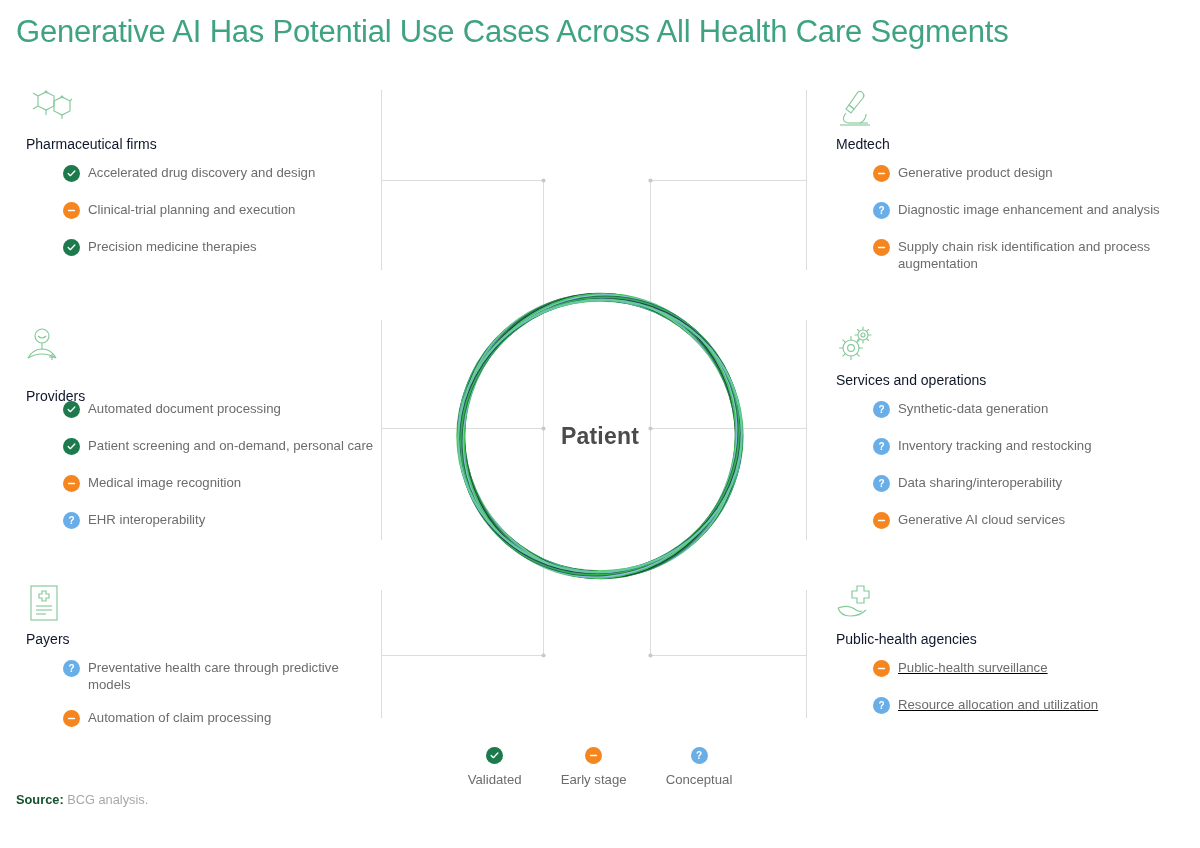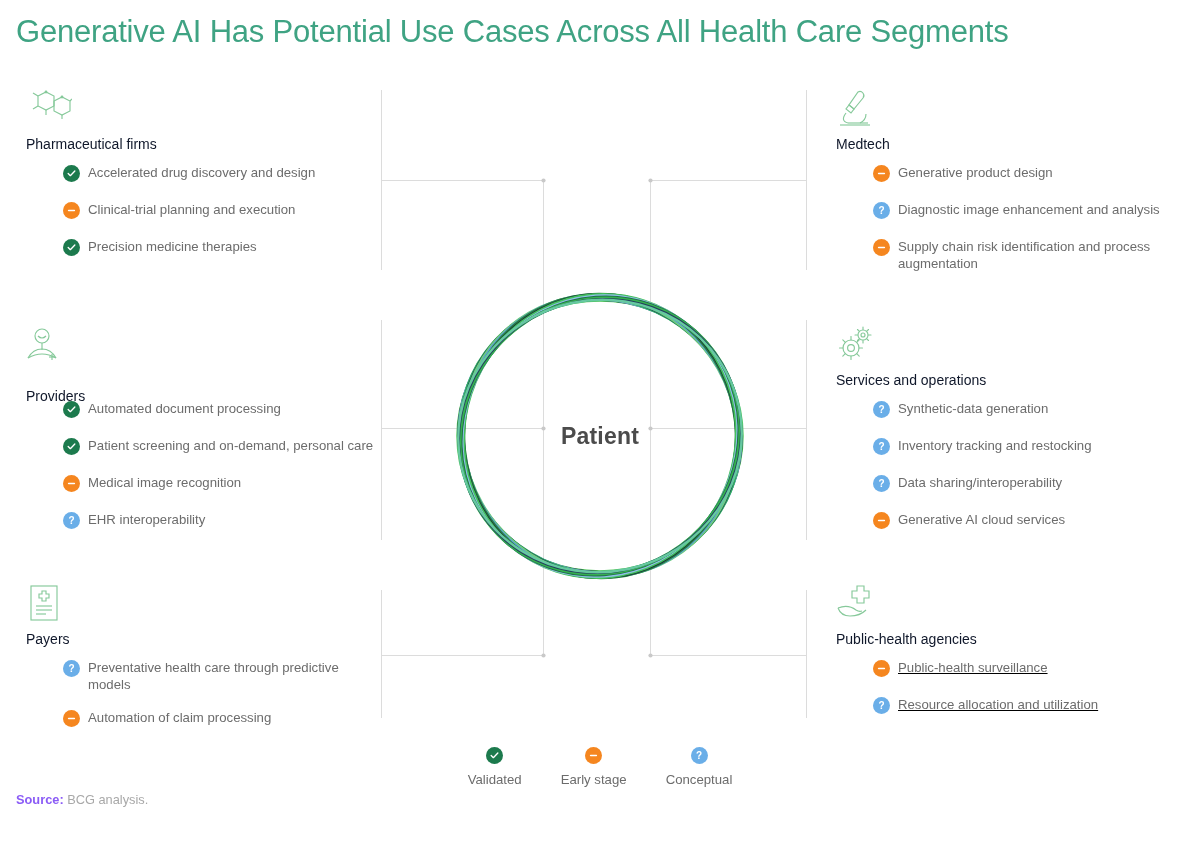--- a/index.html
+++ b/index.html
@@ -71,21 +71,21 @@
     display:flex;justify-content:center;align-items:center;gap:39px;
   }
   .legend-item{display:flex;align-items:center;gap:8px;flex-direction:column;}
   .legend-item .lbl{font-size:13.2px;color:#6c6c6c;}
 
   
   .source{
     position:absolute;left:16px;top:792px;
     font-size:12.8px;color:#a8a8a8;
   }
-  .source b{color:#8b5cf6;font-weight:700;}
+  .source b{color:#14532d;font-weight:700;}
 </style>
 </head>
 <body>
 
 <div class="page">
 
   <div class="title">Generative AI Has Potential Use Cases Across All Health Care Segments</div>
 
   <svg class="skeleton" width="1200" height="848" viewBox="0 0 1200 848">
     <g stroke="#dcdcdc" stroke-width="1" fill="none" shape-rendering="crispEdges">

